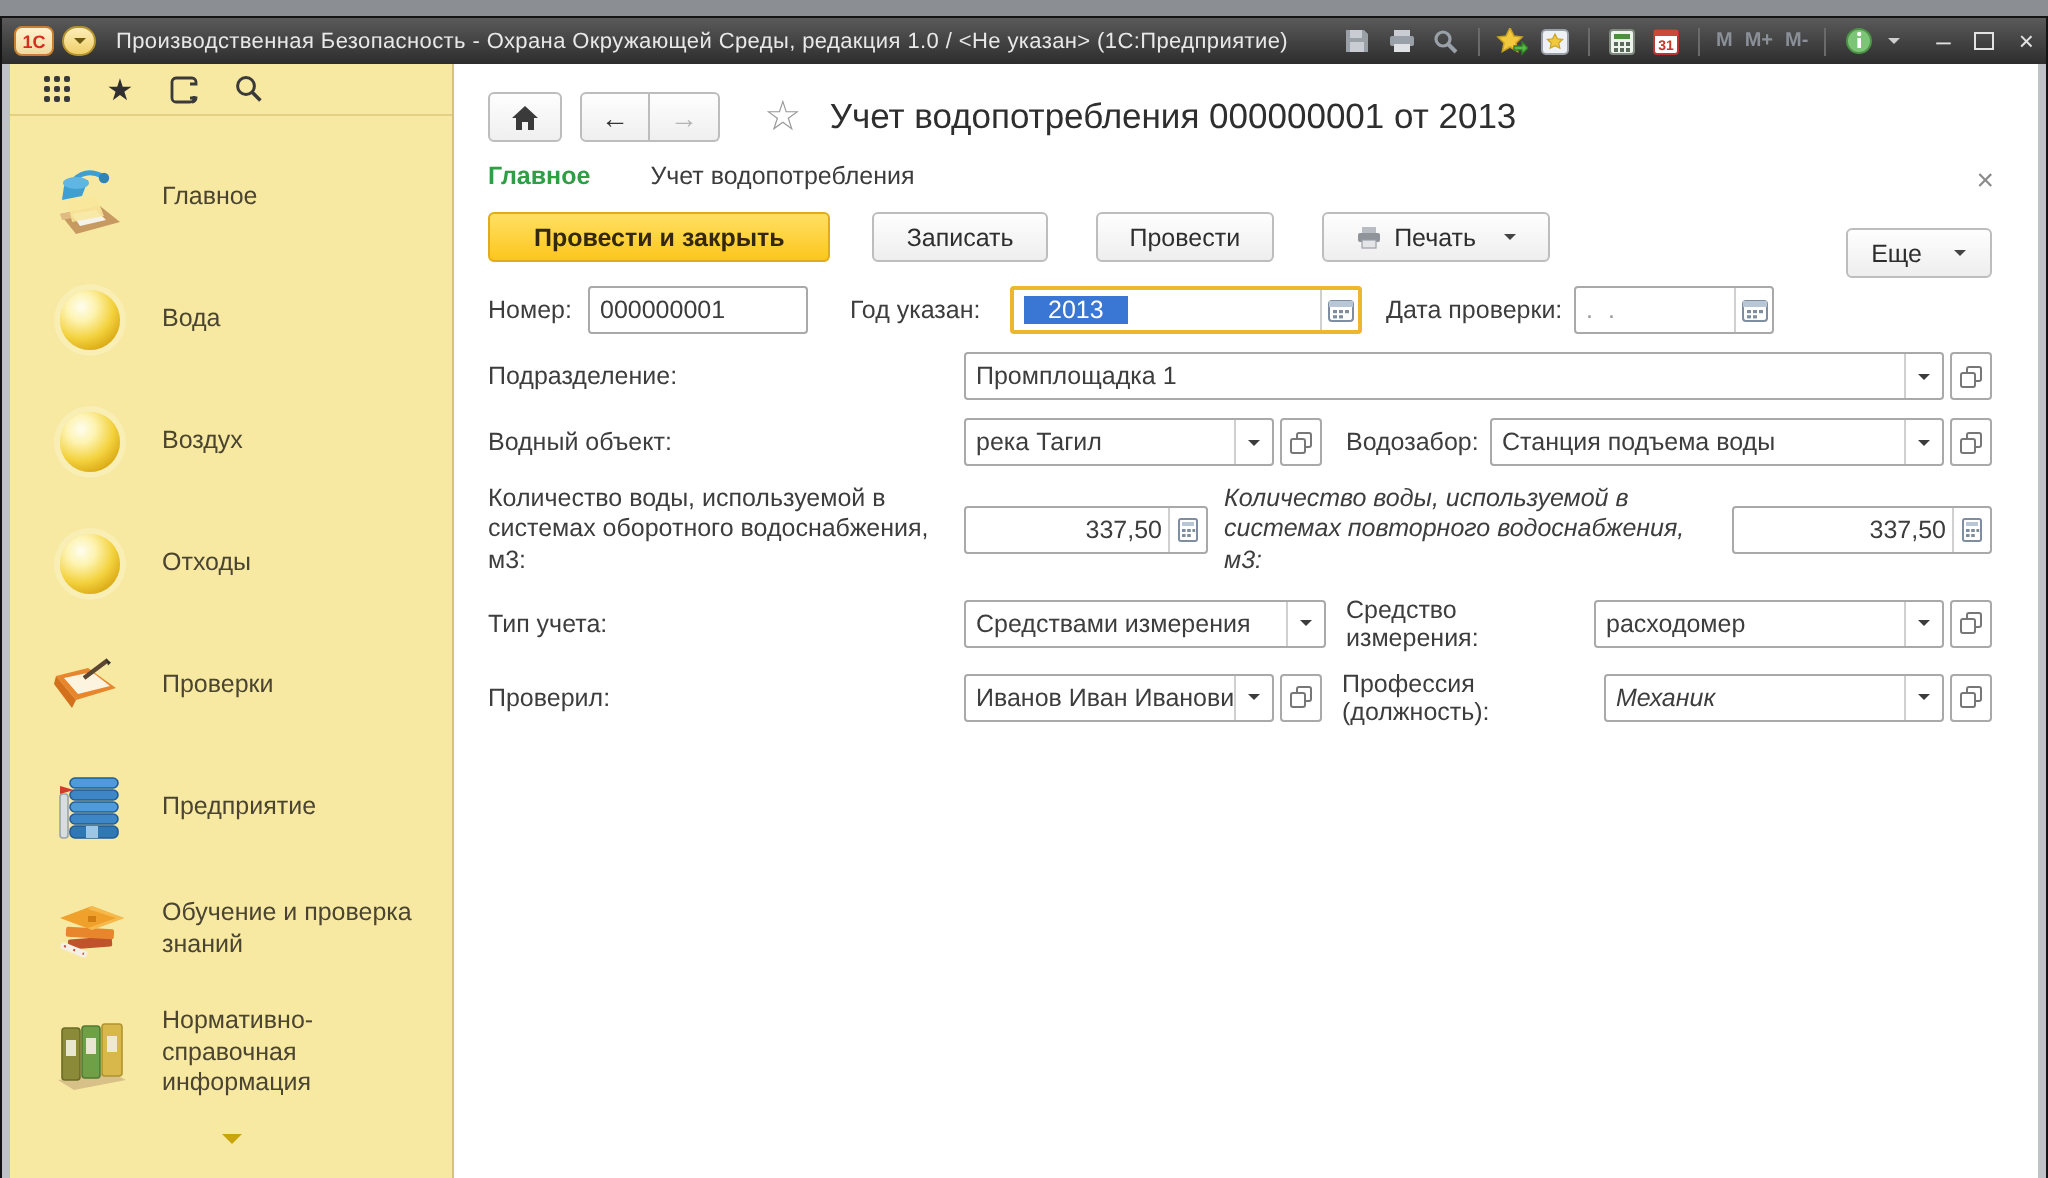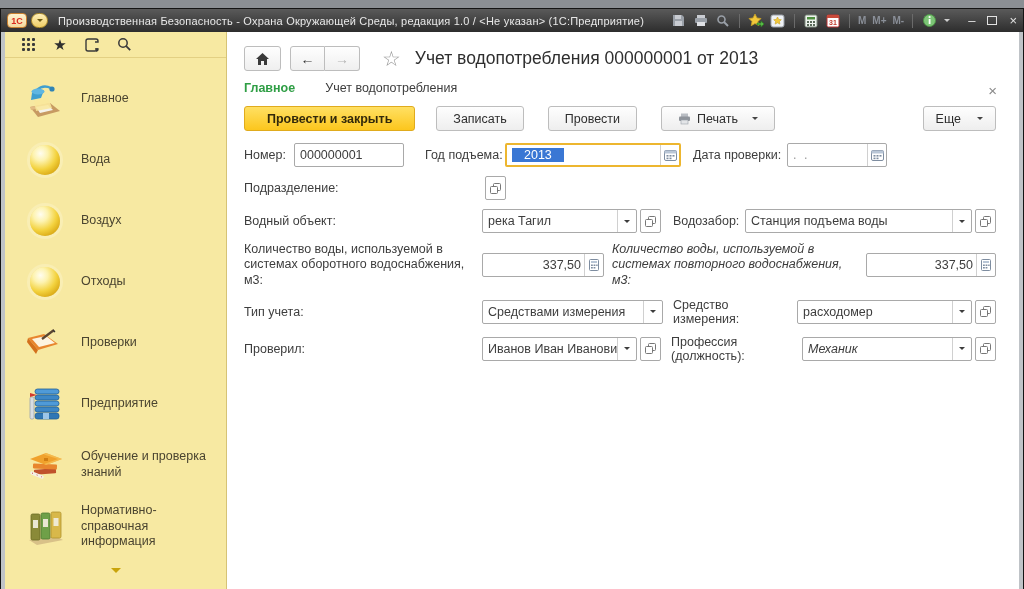--- a/index.html
+++ b/index.html
@@ -58,21 +58,21 @@
 
   .crumbs { display:flex; gap:30px; margin-top:10px; font-size:12.5px; }
   .crumb-main { color:#2f9e45; font-weight:bold; cursor:pointer; }
   .crumb-page { color:#3c3c3c; }
 
   .cmd-row { display:flex; align-items:center; margin-top:11px; position:relative; }
   .btn { height:25px; padding:0 16px; font-size:12.5px; color:#2e2e2e; background:linear-gradient(#fefefe,#eeeeee); border:1px solid #bdbdbd; border-radius:3px; display:inline-flex; align-items:center; gap:6px; cursor:pointer; font-family:"Liberation Sans",sans-serif; }
   .btn-primary { background:linear-gradient(#ffe063,#fcc61d); border:1px solid #e0ab1d; font-weight:bold; color:#33290a; padding:0 22px; }
   .gap12 { margin-left:21px; } .gap13 { margin-left:24px; }
   .btn .caret { border:3.5px solid transparent; border-top-color:#444; margin-top:3px; }
-  .btn-more { position:absolute; right:0; top:0; padding:0 12px; }
+  .btn-more { position:absolute; right:0; top:8px; padding:0 12px; }
 
   
   .form { margin-top:12px; font-size:12.5px; color:#3d3d3d; }
   .frow { display:flex; align-items:center; margin-bottom:9px; }
   .lbl { color:#3d3d3d; }
   .lbl-col { width:238px; flex:0 0 238px; padding-right:8px; }
   .fld { height:24px; background:#fff; border:1px solid #a9a9a9; border-radius:2px; display:flex; align-items:center; padding-left:5px; overflow:hidden; }
   .fld .txt { flex:1; white-space:nowrap; overflow:hidden; }
   .fld .seg { width:19px; align-self:stretch; border-left:1px solid #d0d0d0; display:flex; align-items:center; justify-content:center; cursor:pointer; }
   .caret-dn { border:3.5px solid transparent; border-top-color:#3c3c3c; margin-top:3px; }
@@ -357,21 +357,21 @@
       </div>
 
       <div class="form">
 
         <div class="frow">
           <span class="lbl" style="width:48px;">Номер:</span>
           <span class="fld" style="width:110px; margin-left:2px;">
               <span class="txt">000000001</span>
             </span>
 
-          <span class="lbl" style="margin-left:21px; width:80px;">Год подъема:</span>
+          <span class="lbl" style="margin-left:21px; width:80px;">Год указан:</span>
           <span class="fld fld-focus" style="width:176px;">
             <span class="txt"><span class="sel-text">2013</span></span>
             <span class="seg">
               <svg width="13" height="11" viewBox="0 0 13 11">
                   <rect x=".5" y=".5" width="12" height="10" rx="1.5" fill="#fff" stroke="#7e8da0"></rect>
                   <rect x=".5" y=".5" width="12" height="3" fill="#b9c6d6"></rect>
                   <g fill="#7e8da0">
                     <rect x="2.5" y="5" width="2" height="1.6"></rect>
                     <rect x="5.5" y="5" width="2" height="1.6"></rect>
                     <rect x="8.5" y="5" width="2" height="1.6"></rect>
@@ -396,20 +396,26 @@
                     <rect x="2.5" y="7.6" width="2" height="1.6"></rect>
                     <rect x="5.5" y="7.6" width="2" height="1.6"></rect>
                   </g>
                 </svg>
             </span>
           </span>
         </div>
 
         <div class="frow">
           <span class="lbl lbl-col">Подразделение:</span>
+          <span class="fld" style="flex:1;">
+            <span class="txt">Промплощадка 1</span>
+            <span class="seg">
+                <span class="caret-dn"></span>
+              </span>
+          </span>
           <span class="openbtn">
             <svg width="11" height="11" viewBox="0 0 11 11">
                 <rect x="3.5" y=".5" width="7" height="7" rx="1" fill="#fff" stroke="#777"></rect>
                 <rect x=".5" y="3.5" width="7" height="7" rx="1" fill="#fff" stroke="#777"></rect>
               </svg>
           </span>
         </div>
 
         <div class="frow">
           <span class="lbl lbl-col">Водный объект:</span>

